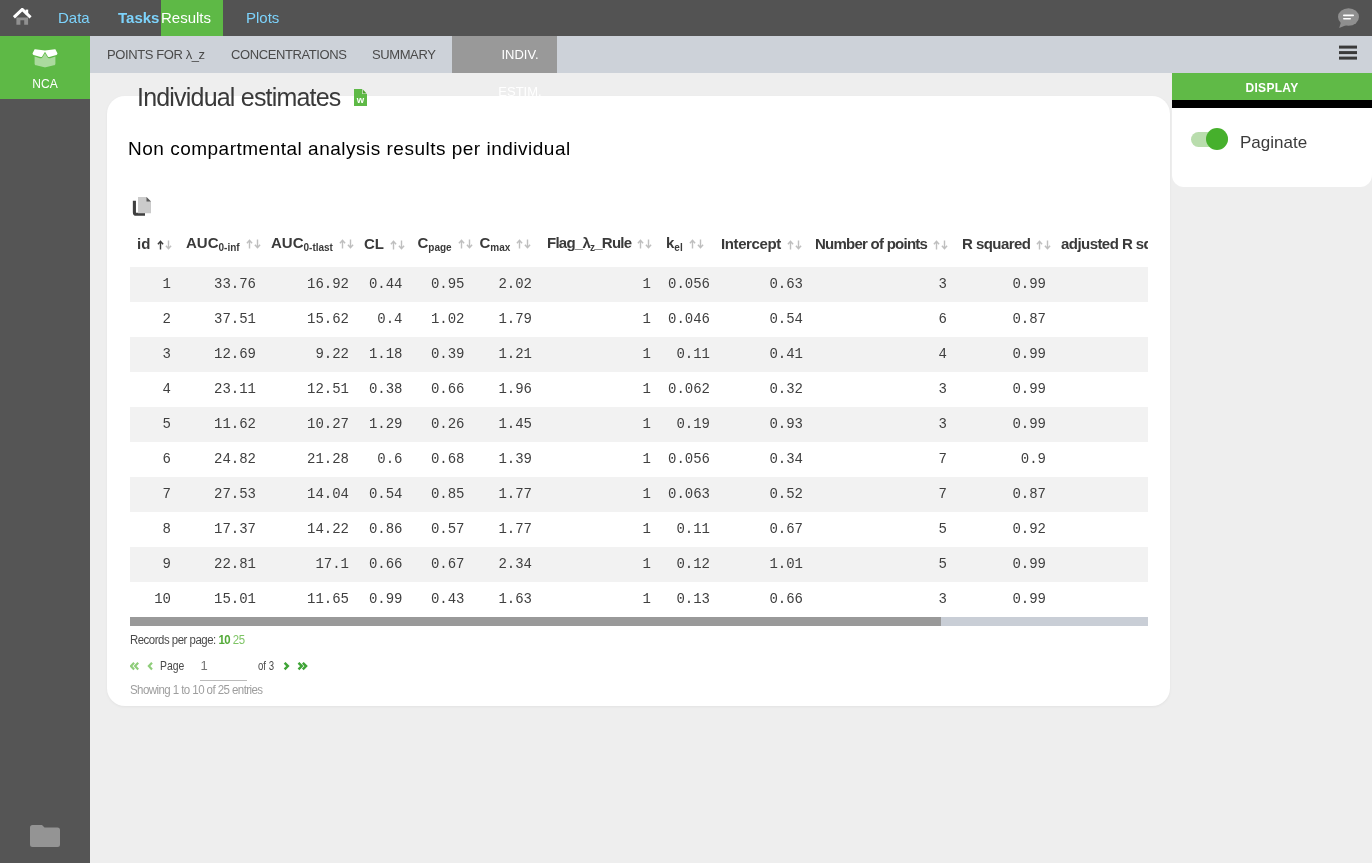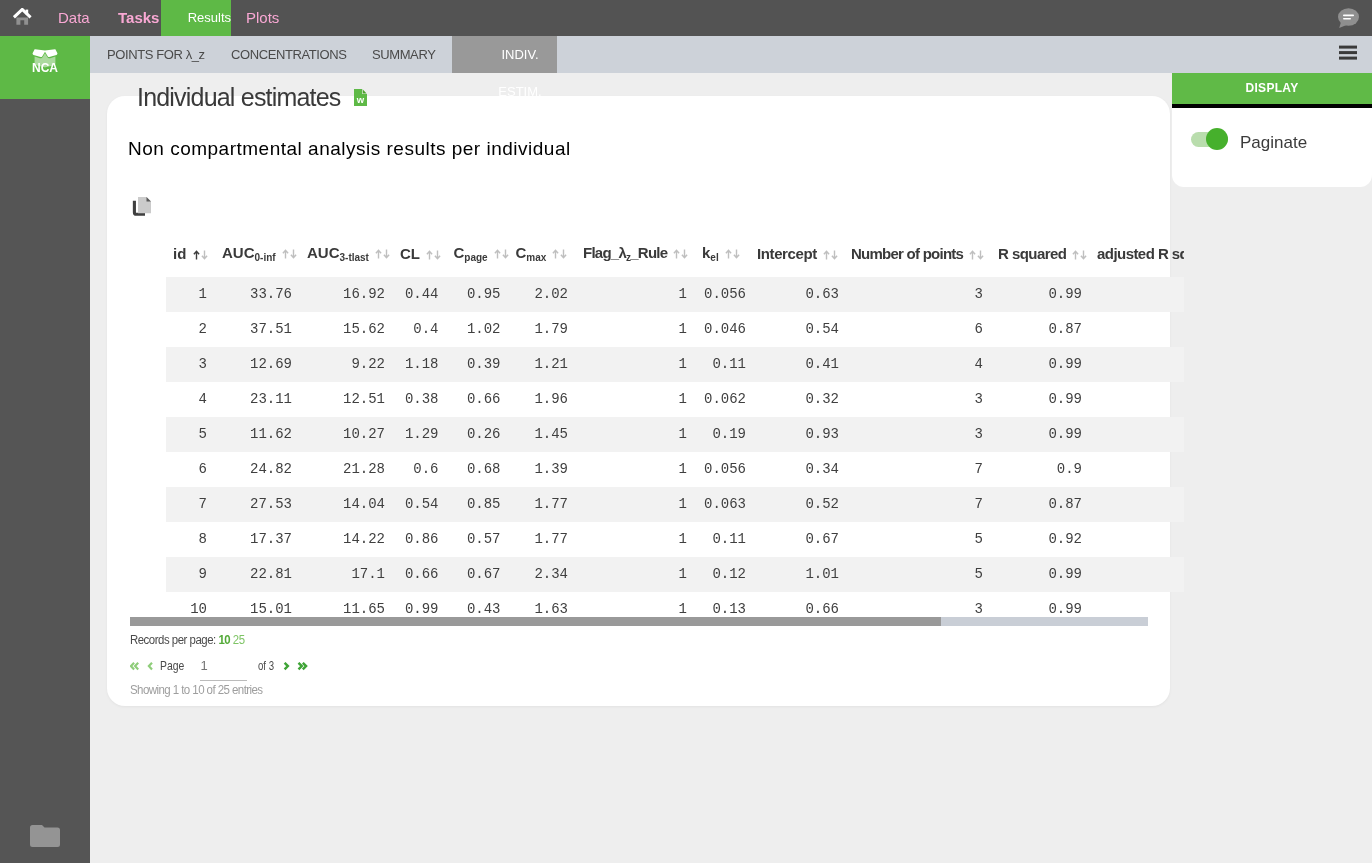--- a/index.html
+++ b/index.html
@@ -2,53 +2,53 @@
 <html><head>
 <meta charset="utf-8">
 <style>
   * { margin:0; padding:0; box-sizing:border-box; }
   html,body { width:1372px; height:863px; overflow:hidden; background:#eeeeee;
     font-family:"Liberation Sans", sans-serif; }
   .abs { position:absolute; }
 
   
   #topbar { position:absolute; left:0; top:0; width:1372px; height:36px; background:#535353; }
-  #topbar .item { position:absolute; top:0; height:36px; line-height:36px; color:#f9a8d4; font-size:15px; }
-  #results-tab { position:absolute; left:161px; top:0; width:70px; height:36px; background:#5eb946;
-    color:#fff; font-size:13px; line-height:36px; text-align:right; }
+  #topbar .item { position:absolute; top:0; height:36px; line-height:36px; color:#7dd3fc; font-size:15px; }
+  #results-tab { position:absolute; left:161px; top:0; width:62px; height:36px; background:#5eb946;
+    color:#fff; font-size:15px; line-height:36px; text-align:left; }
 
   
   #sidebar { position:absolute; left:0; top:36px; width:90px; height:827px; background:#555555; }
   #nca { position:absolute; left:0; top:0; width:90px; height:63px; background:#5eb946; }
-  #nca .lbl { position:absolute; left:0; top:25px; width:90px; text-align:center; color:#fff; font-size:12px;font-weight:bold; }
+  #nca .lbl { position:absolute; left:0; top:41px; width:90px; text-align:center; color:#fff; font-size:12px; }
 
   
   #tabbar { position:absolute; left:90px; top:36px; width:1282px; height:37px; background:#cdd2d9; }
   #tabbar .tab { position:absolute; top:0; height:37px; line-height:37px; font-size:13px; color:#4a4a4a; letter-spacing:-0.4px; }
   #tab-active { position:absolute; left:362px; top:0; width:105px; height:37px; background:#999999;
     color:#fff; font-size:13px; line-height:37px; text-align:center;padding-left:31px; }
 
   
   #dpanel-head { position:absolute; left:1172px; top:73px; width:200px; height:35px; background:#60ba47;
-    border-bottom:4px solid #000000; color:#fff; font-weight:bold; font-size:12px; letter-spacing:0.3px;
+    border-bottom:8px solid #000000; color:#fff; font-weight:bold; font-size:12px; letter-spacing:0.3px;
     text-align:center; line-height:31px; }
   #dpanel-body { position:absolute; left:1172px; top:108px; width:200px; height:79px; background:#fff;
     border-radius:0 0 12px 12px; }
   #toggle-track { position:absolute; left:19px; top:24px; width:37px; height:15px; border-radius:8px; background:#b9ddad; }
   #toggle-thumb { position:absolute; left:34px; top:20px; width:22px; height:22px; border-radius:50%; background:#46b02c; }
   #paginate-lbl { position:absolute; left:68px; top:25px; font-size:17px; color:#3b3b3b; }
 
   
   #card { position:absolute; left:107px; top:96px; width:1063px; height:610px; background:#fff;
     border-radius:18px; box-shadow:0 1px 3px rgba(0,0,0,0.05); }
   #title { position:absolute; left:137px; top:82.5px; font-size:25px; color:#3a3a3a; z-index:5; letter-spacing:-0.8px; }
   #subtitle { position:absolute; left:128px; top:138px; font-size:19px; color:#000000; letter-spacing:0.5px; }
 
   
-  #tablewrap { position:absolute; left:130px; top:235px; width:1018px; height:392px; overflow:hidden;margin-left:36px; }
+  #tablewrap { position:absolute; left:130px; top:225px; width:1018px; height:392px; overflow:hidden; }
   table { border-collapse:collapse; table-layout:fixed; width:1120px; }
   th { height:42px; font-size:15px; color:#3a3a3a; font-weight:bold; text-align:left;
        padding:0 6px 6px 15px; white-space:nowrap; vertical-align:middle; }
   td { height:35px; font-family:"Liberation Mono", monospace; font-size:14px; color:#3f3f3f;
        text-align:right; padding:0 0 2px 0; white-space:nowrap; vertical-align:middle; }
   tbody tr:nth-child(odd) { background:#f2f2f2; }
   sub.hsub { font-size:10px; vertical-align:-3px; }
   .sarr { margin-left:6px; vertical-align:-1px; }
   .sarr path { fill:none; stroke:#bfbfbf; stroke-width:1.4; }
   .sarr path.on { stroke:#3c3c3c; }
@@ -143,21 +143,21 @@
 <thead>
 <tr>
   <th style="padding-left:7px">id<svg class="sarr" style="margin-left:7px" width="15" height="10" viewBox="0 0 15 10">
               <path class="on" d="M3.5 9.6 V1.6 M0.9 4.2 L3.5 1.2 L6.1 4.2"></path>
               <path d="M11.5 0.4 V8.4 M8.9 5.8 L11.5 8.8 L14.1 5.8"></path>
             </svg></th>
   <th>AUC<sub class="hsub">0-inf</sub><svg class="sarr" width="15" height="10" viewBox="0 0 15 10">
               <path d="M3.5 9.6 V1.6 M0.9 4.2 L3.5 1.2 L6.1 4.2"></path>
               <path d="M11.5 0.4 V8.4 M8.9 5.8 L11.5 8.8 L14.1 5.8"></path>
             </svg></th>
-  <th>AUC<sub class="hsub">3-tlast</sub><svg class="sarr" width="15" height="10" viewBox="0 0 15 10">
+  <th>AUC<sub class="hsub">0-tlast</sub><svg class="sarr" width="15" height="10" viewBox="0 0 15 10">
               <path d="M3.5 9.6 V1.6 M0.9 4.2 L3.5 1.2 L6.1 4.2"></path>
               <path d="M11.5 0.4 V8.4 M8.9 5.8 L11.5 8.8 L14.1 5.8"></path>
             </svg></th>
   <th>CL<svg class="sarr" width="15" height="10" viewBox="0 0 15 10">
               <path d="M3.5 9.6 V1.6 M0.9 4.2 L3.5 1.2 L6.1 4.2"></path>
               <path d="M11.5 0.4 V8.4 M8.9 5.8 L11.5 8.8 L14.1 5.8"></path>
             </svg></th>
   <th>C<sub class="hsub">page</sub><svg class="sarr" width="15" height="10" viewBox="0 0 15 10">
               <path d="M3.5 9.6 V1.6 M0.9 4.2 L3.5 1.2 L6.1 4.2"></path>
               <path d="M11.5 0.4 V8.4 M8.9 5.8 L11.5 8.8 L14.1 5.8"></path>

